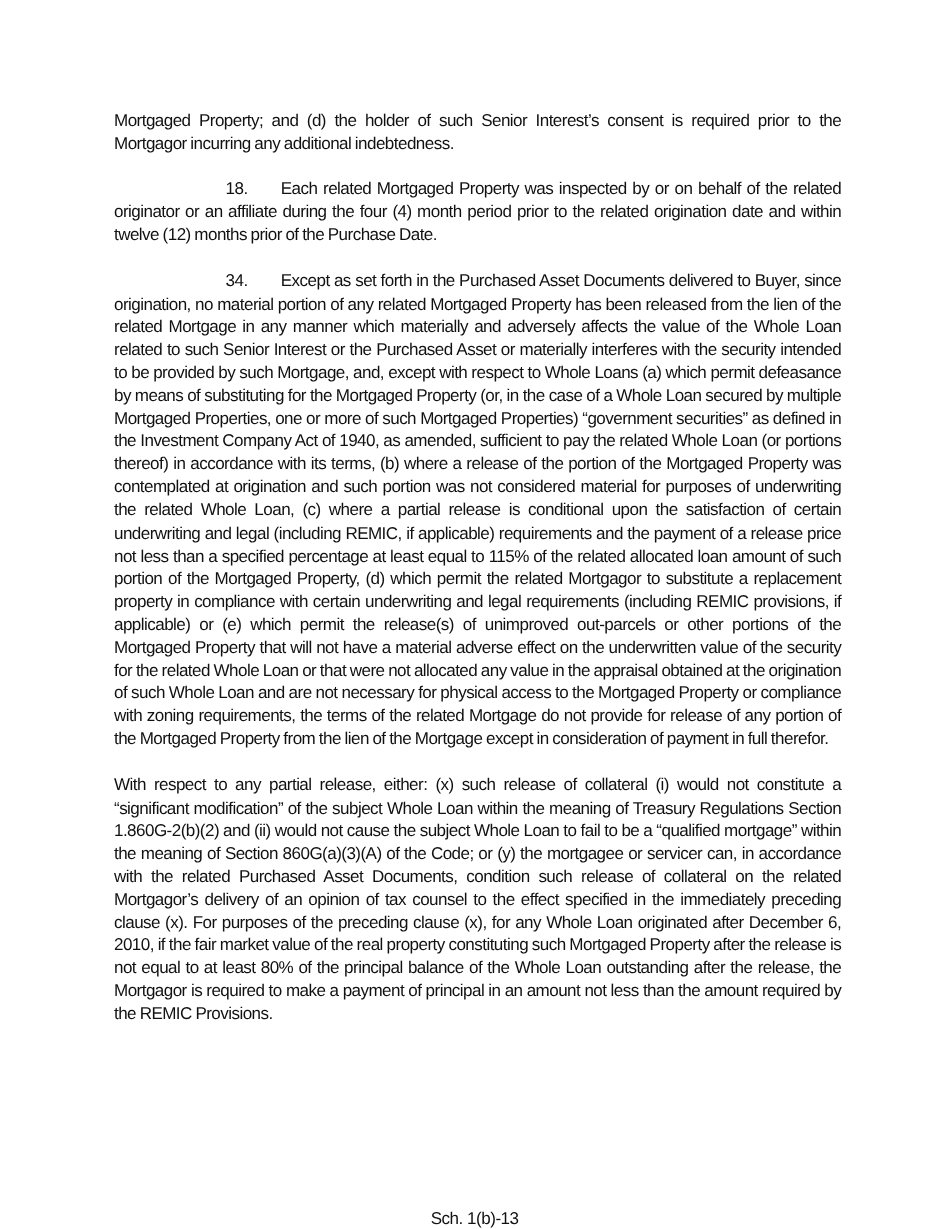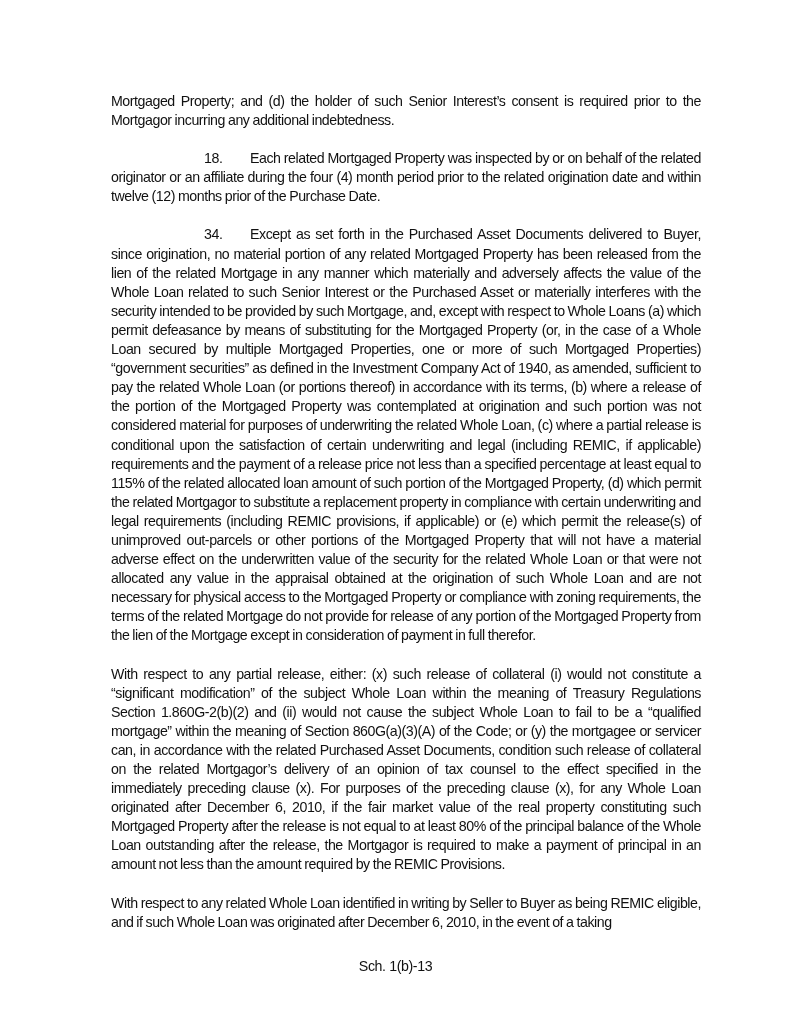--- a/index.html
+++ b/index.html
@@ -3,43 +3,40 @@
 <meta charset="utf-8">
 <style>
   html, body { margin: 0; padding: 0; background: #ffffff; }
   body { width: 791px; height: 1024px; position: relative; overflow: hidden; }
   .page {
     position: absolute; left: 95px; top: 92px; width: 606px;
     font-family: "Liberation Sans", sans-serif;
     font-size: 14.2px; line-height: 19.1px; color: #111;
     letter-spacing: -0.45px; word-spacing: -0.5px;
   }
-  .para { margin: 0 0 19px 16px; text-align: justify; }
+  .para { margin: 0 0 19px 0; text-align: justify; }
   .para.numbered { text-indent: 93px; }
   .para.numbered .num { display: inline-block; width: 46px; text-indent: 0; }
   .footer {
-    position: absolute; left: 0; width: 791px; top: 958px; text-align: center;
+    position: absolute; left: 0; width: 791px; top: 1008px; text-align: center;
     font-family: "Liberation Sans", sans-serif; font-size: 14.2px; color: #111;
     letter-spacing: -0.4px;
   }
 </style>
 </head>
 <body>
 
 <div class="page">
   <p class="para">
     <span>Mortgaged Property; and (d) the holder of such Senior Interest’s consent is required prior to the Mortgagor incurring any additional indebtedness.</span>
   </p>
   <p class="para numbered">
     <span class="num">18.</span><span>Each related Mortgaged Property was inspected by or on behalf of the related originator or an affiliate during the four (4) month period prior to the related origination date and within twelve (12) months prior of the Purchase Date.</span>
   </p>
   <p class="para numbered">
     <span class="num">34.</span><span>Except as set forth in the Purchased Asset Documents delivered to Buyer, since origination, no material portion of any related Mortgaged Property has been released from the lien of the related Mortgage in any manner which materially and adversely affects the value of the Whole Loan related to such Senior Interest or the Purchased Asset or materially interferes with the security intended to be provided by such Mortgage, and, except with respect to Whole Loans (a) which permit defeasance by means of substituting for the Mortgaged Property (or, in the case of a Whole Loan secured by multiple Mortgaged Properties, one or more of such Mortgaged Properties) “government securities” as defined in the Investment Company Act of 1940, as amended, sufficient to pay the related Whole Loan (or portions thereof) in accordance with its terms, (b) where a release of the portion of the Mortgaged Property was contemplated at origination and such portion was not considered material for purposes of underwriting the related Whole Loan, (c) where a partial release is conditional upon the satisfaction of certain underwriting and legal (including REMIC, if applicable) requirements and the payment of a release price not less than a specified percentage at least equal to 115% of the related allocated loan amount of such portion of the Mortgaged Property, (d) which permit the related Mortgagor to substitute a replacement property in compliance with certain underwriting and legal requirements (including REMIC provisions, if applicable) or (e) which permit the release(s) of unimproved out-parcels or other portions of the Mortgaged Property that will not have a material adverse effect on the underwritten value of the security for the related Whole Loan or that were not allocated any value in the appraisal obtained at the origination of such Whole Loan and are not necessary for physical access to the Mortgaged Property or compliance with zoning requirements, the terms of the related Mortgage do not provide for release of any portion of the Mortgaged Property from the lien of the Mortgage except in consideration of payment in full therefor.</span>
   </p>
   <p class="para">
     <span>With respect to any partial release, either: (x) such release of collateral (i) would not constitute a “significant modification” of the subject Whole Loan within the meaning of Treasury Regulations Section 1.860G-2(b)(2) and (ii) would not cause the subject Whole Loan to fail to be a “qualified mortgage” within the meaning of Section 860G(a)(3)(A) of the Code; or (y) the mortgagee or servicer can, in accordance with the related Purchased Asset Documents, condition such release of collateral on the related Mortgagor’s delivery of an opinion of tax counsel to the effect specified in the immediately preceding clause (x).  For purposes of the preceding clause (x), for any Whole Loan originated after December 6, 2010, if the fair market value of the real property constituting such Mortgaged Property after the release is not equal to at least 80% of the principal balance of the Whole Loan outstanding after the release, the Mortgagor is required to make a payment of principal in an amount not less than the amount required by the REMIC Provisions.</span>
   </p>
-  <p class="para">
-    <span>With respect to any related Whole Loan identified in writing by Seller to Buyer as being REMIC eligible, and if such Whole Loan was originated after December 6, 2010, in the event of a taking</span>
-  </p>
 </div>
 
 <div class="footer">Sch. 1(b)-13</div>
 
 </body></html>

